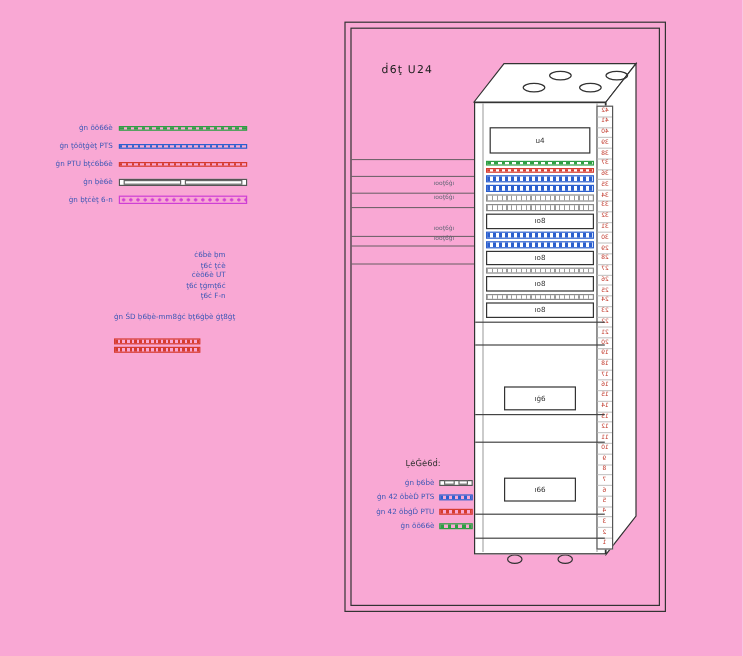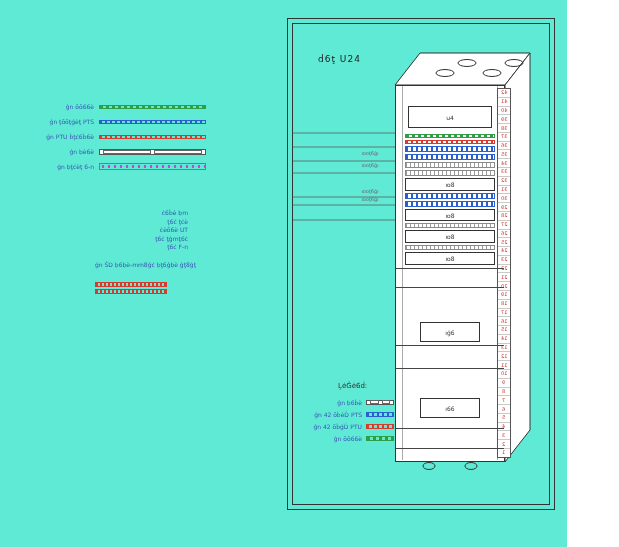--- a/index.html
+++ b/index.html
@@ -1,16 +1,16 @@
 <!DOCTYPE html>
 <html style="--c-green: #2f9e44; --c-blue: #2b5fce; --c-red: #d63b2f; --c-magenta: #cf3fd4; --c-label: #3b57b5; --c-number: #c23b2e; --c-line: #333333;"><head>
 <meta charset="utf-8">
 <style>
   html,body{margin:0;padding:0;background:#fff;}
-  .page{position:relative;width:567px;height:547px;background:#5eead4;overflow:hidden;
+  .page{position:relative;width:619px;height:547px;background:#f9a8d4;overflow:hidden;
         font-family:"DejaVu Sans",sans-serif;}
   .mirror{transform:scaleX(-1);display:inline-block;}
 
   
   .left-legend{position:absolute;left:38px;top:99px;width:168px;}
   .legend-row{display:flex;align-items:center;height:15px;}
   .legend-label{flex:0 0 56px;text-align:right;font-size:6px;color:var(--c-label);
                 margin-right:5px;white-space:nowrap;overflow:visible;}
   .bar{height:4px;flex:1;box-sizing:border-box;}
 

